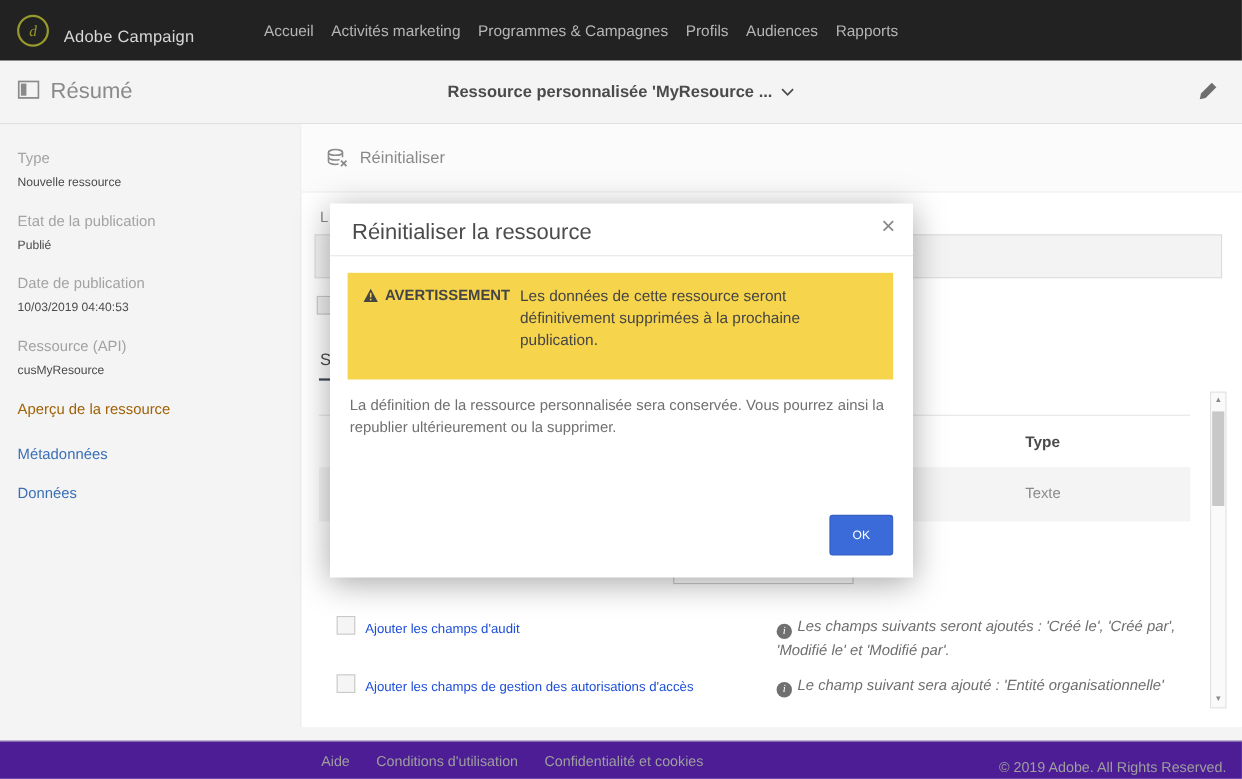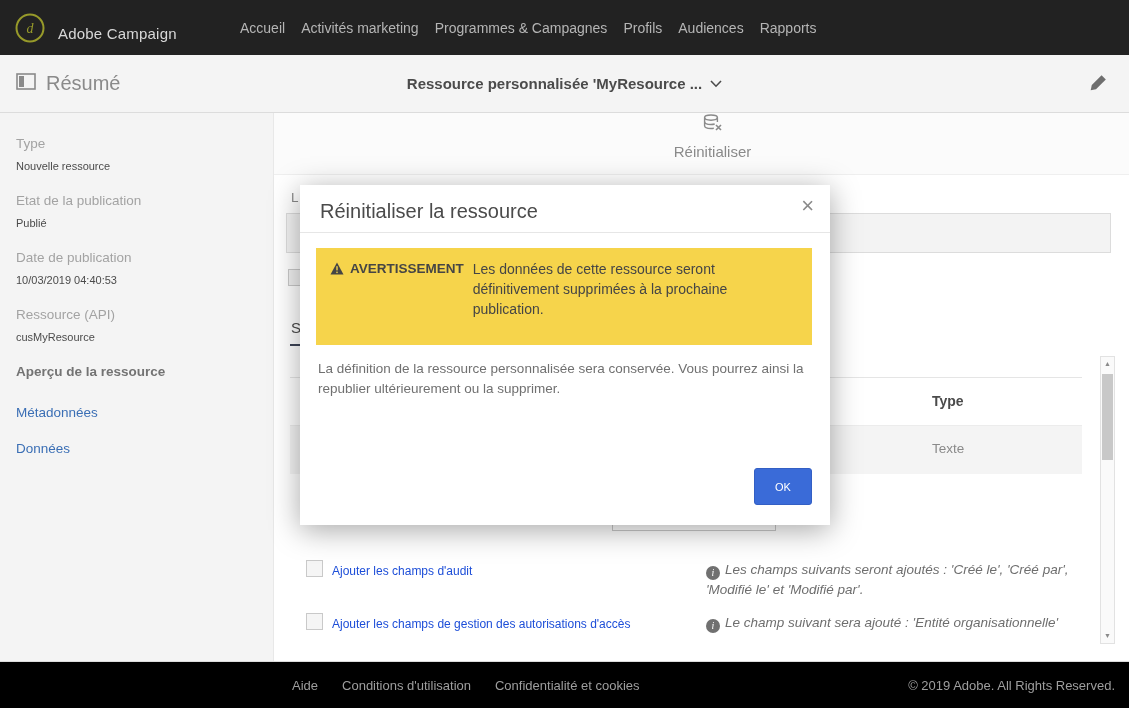--- a/index.html
+++ b/index.html
@@ -42,33 +42,33 @@
   }
   .edit-btn { position: absolute; right: 20px; top: 18px; cursor: pointer; }
 
   
   .sidebar {
     position: absolute; left: 0; top: 113px; width: 273px; bottom: 47px;
     background: #f4f4f4; padding: 23px 16px 0 16px;
   }
   .f-label { font-size: 13.5px; color: #a3a3a3; margin-bottom: 9px; }
   .f-value { font-size: 11px; color: #4b4b4b; margin-bottom: 21px; }
-  .side-title { font-size: 13.5px; font-weight: bold; color: #737373; margin-top: 3px; margin-bottom: 26px; }
+  .side-title { font-size: 13.5px; font-weight: normal; color: #a16207; margin-top: 3px; margin-bottom: 26px; }
   .side-link { font-size: 13.5px; color: #3b6fb5; margin-bottom: 21px; cursor: pointer; }
 
   
   .main {
     position: absolute; left: 273px; top: 113px; right: 0; bottom: 47px;
     background: #ffffff; border-left: 1px solid #e8e8e8; overflow: hidden;
   }
   .action-bar {
     position: absolute; left: 0; top: 0; right: 0; height: 62px;
     background: #fbfbfb; border-bottom: 1px solid #efefef;
     display: flex; align-items: center; gap: 10px; padding-left: 22px;
-    color: #8a8a8a; font-size: 15px; cursor: pointer; flex-direction: column;
+    color: #8a8a8a; font-size: 15px; cursor: pointer;
   }
   .field-label { position: absolute; left: 17px; top: 77px; font-size: 13.5px; color: #8a8a8a; }
   .text-input {
     position: absolute; left: 12px; right: 18px; top: 100px; height: 40px;
     background: #f3f3f3; border: 1px solid #dcdcdc;
   }
   .mini-checkbox {
     position: absolute; left: 14px; top: 156px; width: 17px; height: 17px;
     background: #f0f0f0; border: 1px solid #c9c9c9; cursor: pointer;
   }
@@ -128,22 +128,22 @@
   .modal-body { position: absolute; left: 18px; right: 22px; top: 174px; font-size: 13.5px; color: #707070; line-height: 1.5; }
   .ok-btn {
     position: absolute; right: 18px; bottom: 20px; height: 37px; min-width: 58px;
     background: #3a6bd8; border: 1px solid #335fc4; border-radius: 3px;
     color: #ffffff; font-size: 11px; display: flex; align-items: center; justify-content: center;
     padding: 0 18px; cursor: pointer;
   }
 
   
   .footer {
-    position: absolute; left: 0; right: 0; bottom: 0; height: 47px;
-    background: #000000; border-top: 1px solid #dcdcdc;
+    position: absolute; left: 0; right: 0; bottom: 0; height: 35px;
+    background: #4c1d95; border-top: 1px solid #dcdcdc;
   }
   .footer-links { position: absolute; left: 292px; top: 0; height: 100%; display: flex; align-items: center; gap: 24px; }
   .footer-link { font-size: 13px; color: #9e9e9e; cursor: pointer; white-space: nowrap; }
   .copyright { position: absolute; right: 14px; top: 16px; font-size: 13px; color: #9e9e9e; }
 </style>
 </head>
 <body>
 
 <div class="topbar">
   <div class="logo">

